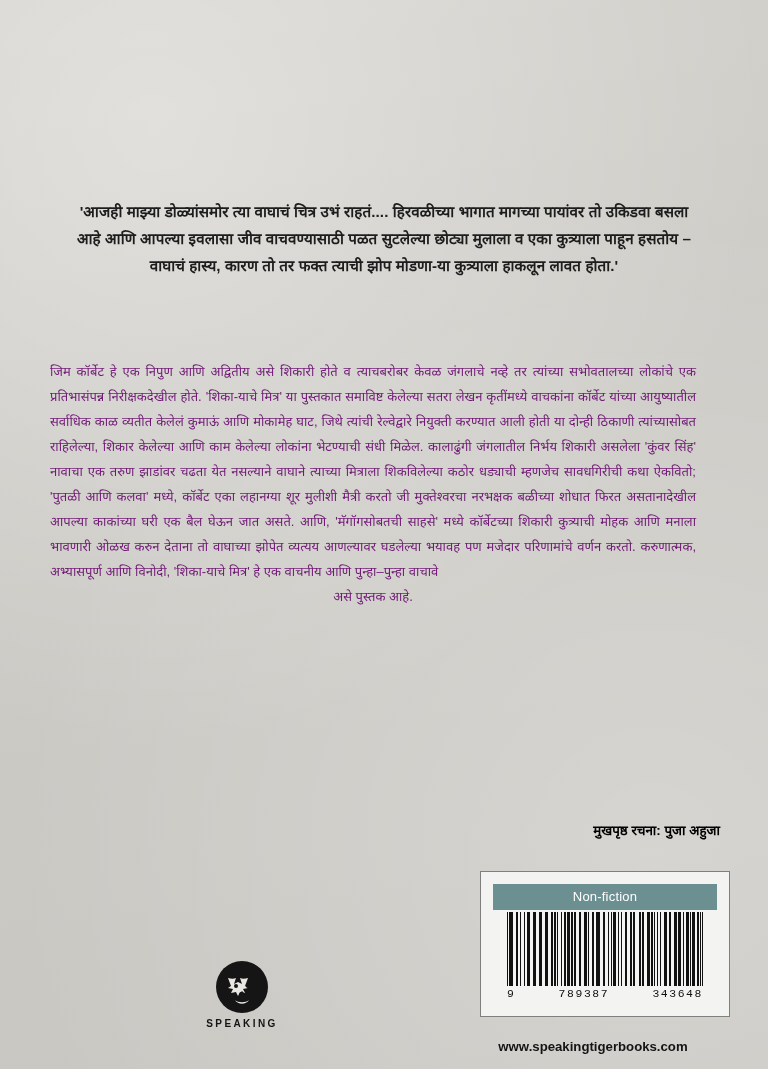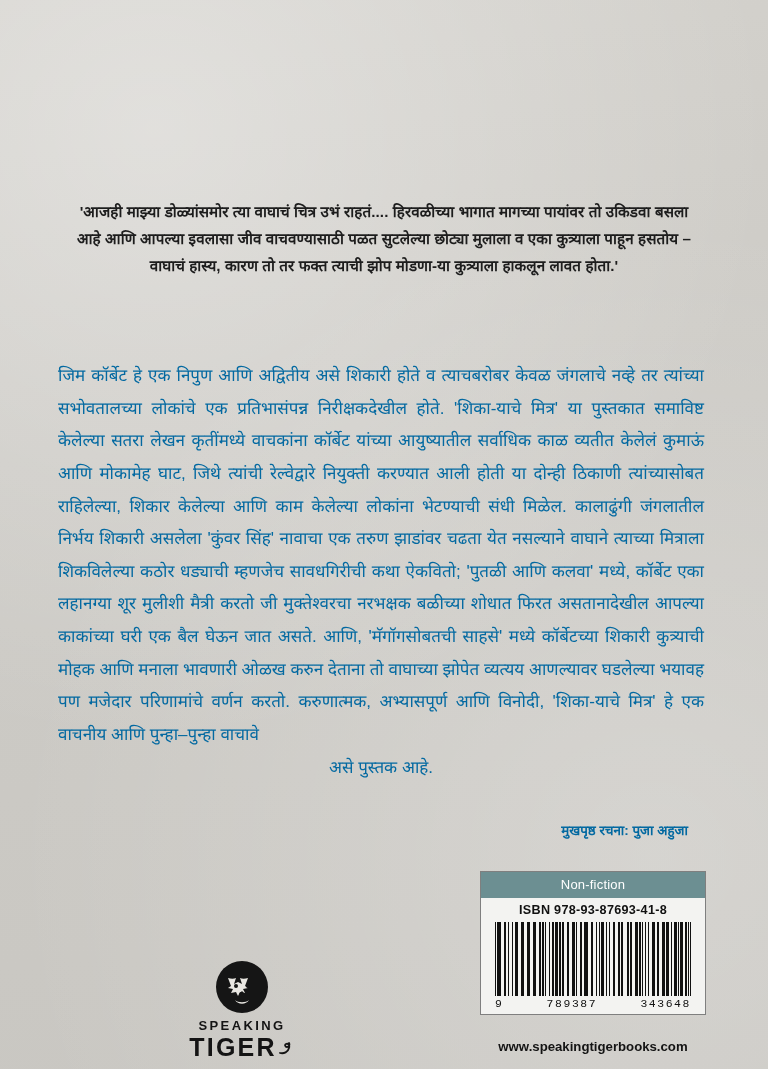--- a/index.html
+++ b/index.html
@@ -36,59 +36,59 @@
     text-align: center;
     font-weight: bold;
     font-size: 15.2px;
     line-height: 1.78;
     color: #1d1d1d;
     letter-spacing: 0.1px;
   }
 
   .body-copy {
     position: absolute;
-    left: 58px;
+    left: 50px;
     top: 360px;
     width: 646px;
     text-align: justify;
     text-justify: inter-word;
-    font-size: 17px;
+    font-size: 13px;
     line-height: 1.92;
-    color: #0369a1;
+    color: #701a75;
   }
   .body-copy p {
     margin: 0;
   }
   .body-copy .last-line {
     display: block;
     text-align: center;
   }
 
   .credits {
     position: absolute;
-    right: 80px;
+    right: 48px;
     top: 820px;
     width: 420px;
     text-align: right;
     font-size: 13.4px;
     font-weight: bold;
     line-height: 1.62;
-    color: #0369a1;
+    color: #000000;
   }
 
   
   .barcode-block {
     position: absolute;
     left: 480px;
     top: 871px;
-    width: 226px;
+    width: 250px;
     background: #f3f3f1;
     border: 1px solid #7f7f7f;
     box-sizing: border-box;
-    padding: 0;
+    padding: 12px;
   }
   .nonfiction {
     background: #6c8f92;
     color: #ffffff;
     text-align: center;
     font-size: 13px;
     padding: 5px 0 6px;
     letter-spacing: 0.2px;
   }
   .isbn-text {
@@ -149,21 +149,21 @@
     text-align: center;
     color: #141414;
   }
   .logo-mark {
     width: 54px;
     height: 54px;
     margin: 0 auto 4px;
     display: block;
   }
   .logo-speaking {
-    font-size: 13px;
+    font-size: 10px;
     letter-spacing: 2.4px;
     font-weight: bold;
     line-height: 1.2;
   }
   .logo-tiger-row {
     display: flex;
     align-items: baseline;
     justify-content: center;
     gap: 2px;
   }
@@ -192,21 +192,20 @@
     <p>जिम कॉर्बेट हे एक निपुण आणि अद्वितीय असे शिकारी होते व त्याचबरोबर केवळ जंगलाचे नव्हे तर त्यांच्या सभोवतालच्या लोकांचे एक प्रतिभासंपन्न निरीक्षकदेखील होते. 'शिका-याचे मित्र' या पुस्तकात समाविष्ट केलेल्या सतरा लेखन कृतींमध्ये वाचकांना कॉर्बेट यांच्या आयुष्यातील सर्वाधिक काळ व्यतीत केलेलं कुमाऊं आणि मोकामेह घाट, जिथे त्यांची रेल्वेद्वारे नियुक्ती करण्यात आली होती या दोन्ही ठिकाणी त्यांच्यासोबत राहिलेल्या, शिकार केलेल्या आणि काम केलेल्या लोकांना भेटण्याची संधी मिळेल. कालाढुंगी जंगलातील निर्भय शिकारी असलेला 'कुंवर सिंह' नावाचा एक तरुण झाडांवर चढता येत नसल्याने वाघाने त्याच्या मित्राला शिकविलेल्या कठोर धड्याची म्हणजेच सावधगिरीची कथा ऐकवितो; 'पुतळी आणि कलवा' मध्ये, कॉर्बेट एका लहानग्या शूर मुलीशी मैत्री करतो जी मुक्तेश्वरचा नरभक्षक बळीच्या शोधात फिरत असतानादेखील आपल्या काकांच्या घरी एक बैल घेऊन जात असते. आणि, 'मॅगॉगसोबतची साहसे' मध्ये कॉर्बेटच्या शिकारी कुत्र्याची मोहक आणि मनाला भावणारी ओळख करुन देताना तो वाघाच्या झोपेत व्यत्यय आणल्यावर घडलेल्या भयावह पण मजेदार परिणामांचे वर्णन करतो. करुणात्मक, अभ्यासपूर्ण आणि विनोदी, 'शिका-याचे मित्र' हे एक वाचनीय आणि पुन्हा–पुन्हा वाचावे</p>
     <span class="last-line">असे पुस्तक आहे.</span>
   </div>
 
   <div class="credits">
     <div>मुखपृष्ठ रचना: पुजा अहुजा</div>
   </div>
 
   <div class="barcode-block">
     <div class="nonfiction">Non-fiction</div>
-    <div class="isbn-text">ISBN 978-93-87693-41-8</div>
     <div class="barcode-wrap">
       <div class="bars" id="bars">
           <span style="flex: 1 0 0px;"></span>
           <span style="flex: 1 0 0px; background: transparent;"></span>
           <span style="flex: 1 0 0px;"></span>
           <span style="flex: 3 0 0px;"></span>
           <span style="flex: 2 0 0px; background: transparent;"></span>
           <span style="flex: 2 0 0px;"></span>
           <span style="flex: 2 0 0px; background: transparent;"></span>
           <span style="flex: 1 0 0px;"></span>
@@ -315,21 +314,15 @@
   <div class="logo">
     <svg class="logo-mark" viewBox="0 0 54 54">
       <circle cx="27" cy="27" r="26" fill="#151515"></circle>
       <path d="M13 18c3 1 6 1 8 0l-2 6 4-2 4 2-2-6c2 1 5 1 8 0l-3 8 3 2-5 1 2 4-5-1-2 4-2-4-5 1 2-4-5-1 3-2z" fill="#e9e7e2"></path>
       <circle cx="21" cy="26" r="2" fill="#151515"></circle>
       <circle cx="33" cy="26" r="2" fill="#151515"></circle>
       <path d="M27 31l-3 3h6z" fill="#151515"></path>
       <path d="M20 40c3 3 11 3 14 0-3 5-11 5-14 0z" fill="#e9e7e2"></path>
     </svg>
     <div class="logo-speaking">SPEAKING</div>
-    <div class="logo-tiger-row">
-      <div class="logo-tiger">TIGER</div>
-      <svg class="logo-tail" viewBox="0 0 16 16">
-        <path d="M1 13c4 1 8-1 9-5 1-3-1-5-3-4-1.5.8-1 3 1 3 2 0 3-2 2-4" fill="none" stroke="#141414" stroke-width="1.8" stroke-linecap="round"></path>
-      </svg>
-    </div>
   </div>
 
 </div>
 
 </body></html>

